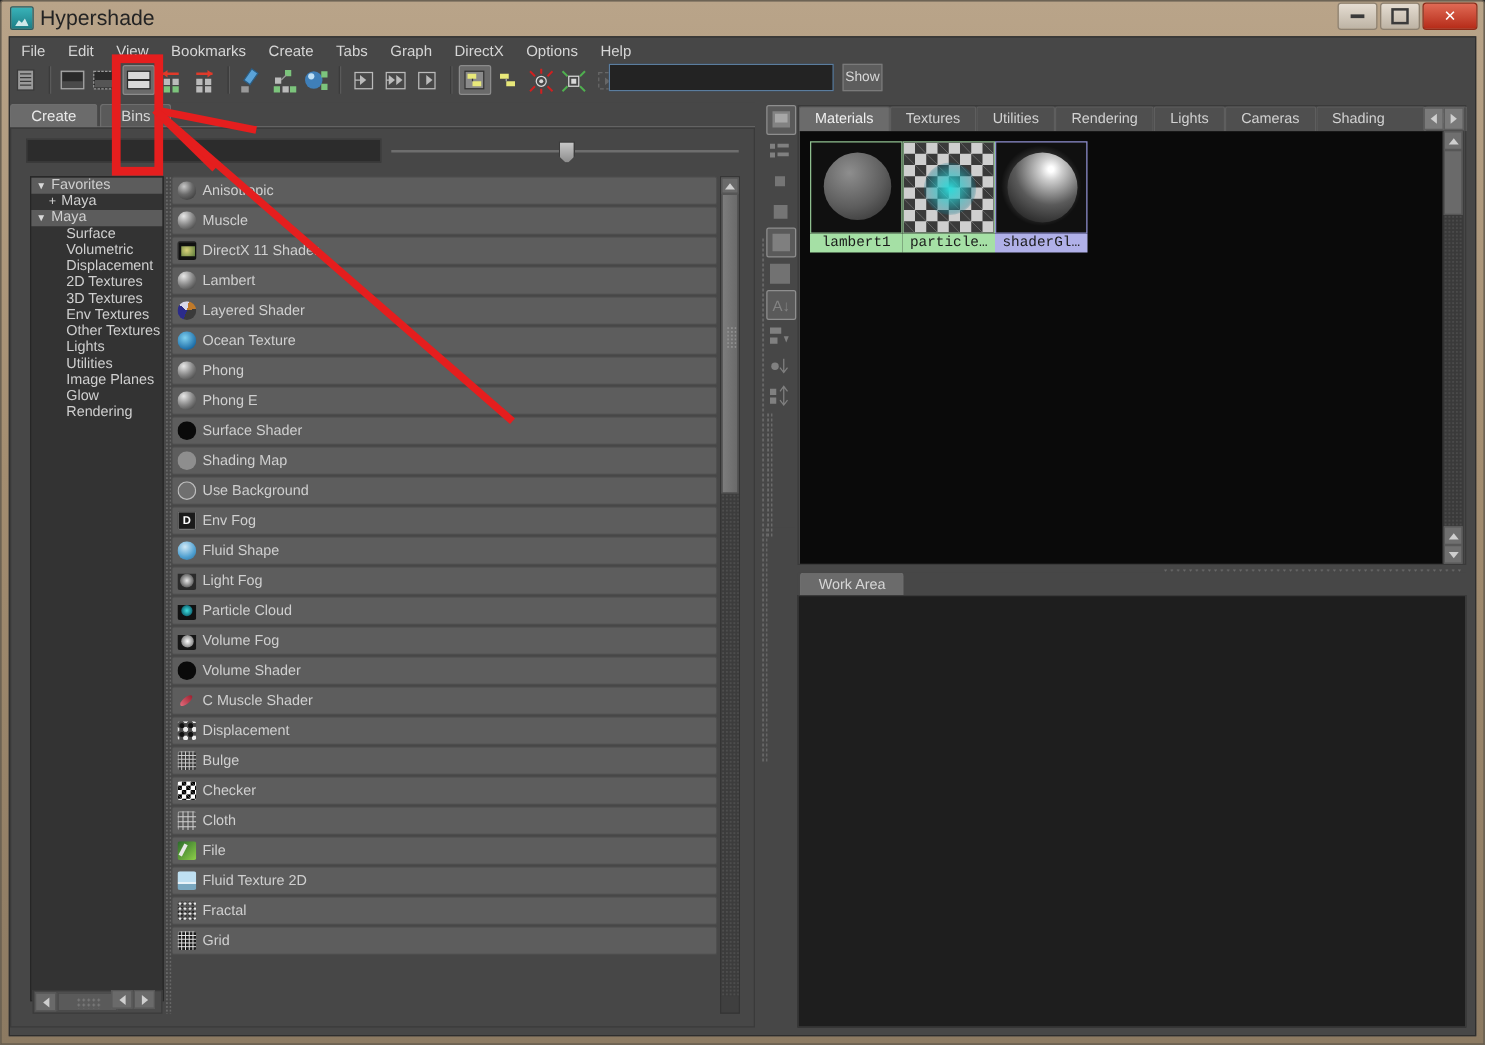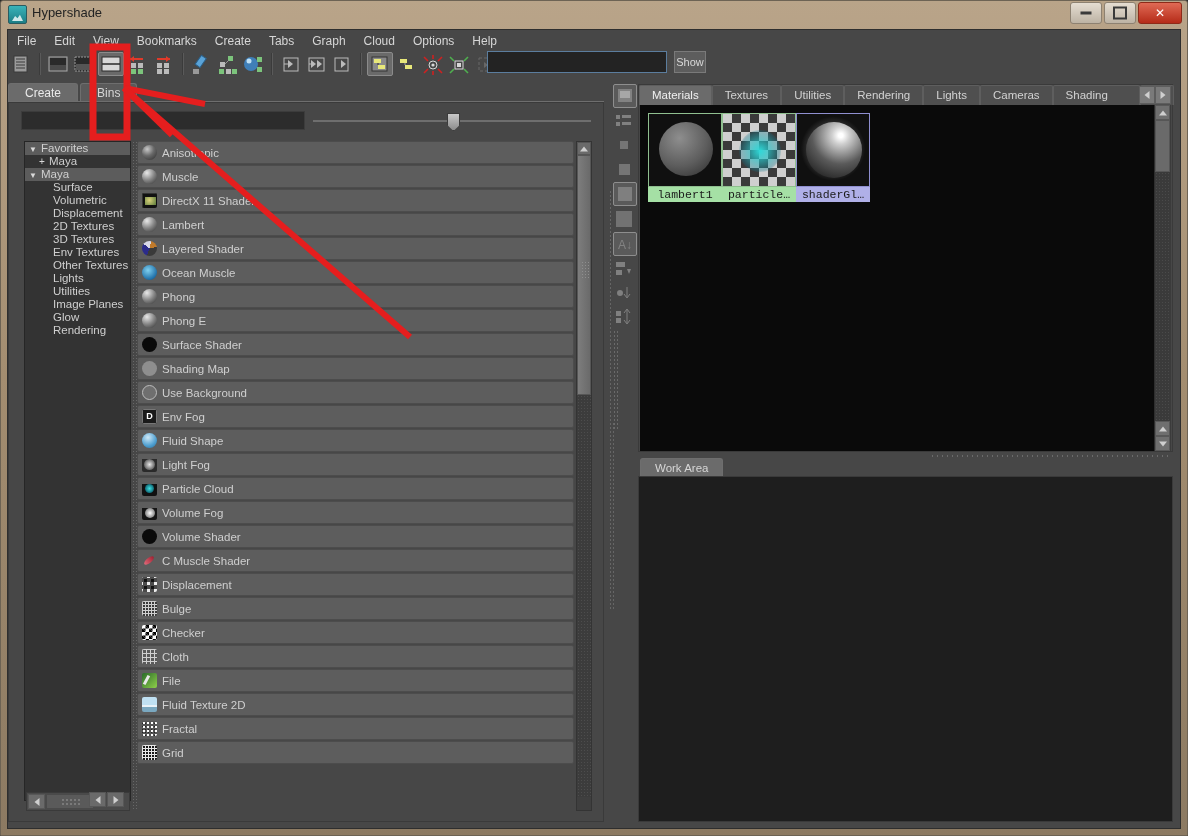--- a/index.html
+++ b/index.html
@@ -10,21 +10,21 @@
 
   
   .winframe{position:absolute;left:0;top:0;width:1188px;height:836px;
     background:linear-gradient(to bottom,#b9a489 0%,#a38d70 45%,#8c7a62 100%);
     border:1px solid #6d6354;box-sizing:border-box;border-radius:3px 3px 0 0;}
   .titlebar{position:absolute;left:0;top:0;width:1188px;height:28px;}
   .titleicon{position:absolute;left:8px;top:5px;width:17px;height:17px;
     background:linear-gradient(to bottom,#39b3b9,#1d7e86);border:1px solid #2a5b60;border-radius:2px;}
   .titleicon:after{content:"";position:absolute;left:3px;top:8px;width:11px;height:7px;
     background:#cfe9ea;clip-path:polygon(0 100%,28% 30%,50% 60%,72% 10%,100% 100%);}
-  .titletext{position:absolute;left:32px;top:5px;font-size:13px;color:#232323;}
+  .titletext{position:absolute;left:32px;top:5px;font-size:17px;color:#232323;}
   .wbtns{position:absolute;right:6px;top:2px;display:flex;gap:2px;}
   .wbtn{width:30px;height:20px;border:1px solid #8d8171;border-radius:3px;
     background:linear-gradient(to bottom,#e5ddd2,#bdb3a4);position:relative;}
   .wbtn.close{width:42px;background:linear-gradient(to bottom,#e06a55,#b52b18);border-color:#8e2a18;}
   .wbtn i{position:absolute;left:50%;top:50%;transform:translate(-50%,-50%);
     font-style:normal;font-size:11px;color:#2a2a2a;line-height:1;}
   .wbtn.close i{color:#fff;font-size:12px;font-weight:bold;}
   .mindash{display:block;width:11px;height:3px;background:#3a3a3a;}
   .maxsq{display:block;width:10px;height:9px;border:2px solid #3a3a3a;}
 
@@ -185,21 +185,21 @@
   <div class="client"></div>
 
   <div class="menubar">
     <div class="menuitem">File</div>
     <div class="menuitem">Edit</div>
     <div class="menuitem">View</div>
     <div class="menuitem">Bookmarks</div>
     <div class="menuitem">Create</div>
     <div class="menuitem">Tabs</div>
     <div class="menuitem">Graph</div>
-    <div class="menuitem">Cloud</div>
+    <div class="menuitem">DirectX</div>
     <div class="menuitem">Options</div>
     <div class="menuitem">Help</div>
   </div>
 
   <div class="toolbar">
     <div class="tbtn">
       <svg width="22" height="20">
           <rect x="4" y="2" width="13" height="16" fill="#9a9a9a" stroke="#3a3a3a"></rect>
           <g stroke="#3a3a3a" stroke-width="1">
             <line x1="6" y1="5" x2="15" y2="5"></line>
@@ -410,21 +410,21 @@
       <div class="srow">
         <span class="sico">
           <span style="display:block;width:15px;height:15px;border-radius:50%;background:conic-gradient(from 200deg,#2b2b8a 0 30%,#d8d8e8 30% 48%,#c07a2a 48% 66%,#3a3a3a 66%)"></span>
         </span>
         <span class="slbl">Layered Shader</span>
       </div>
       <div class="srow">
         <span class="sico">
           <span style="display:block;width:15px;height:15px;border-radius:50%;background:radial-gradient(circle at 40% 35%,#7fd0f0,#1f6fa8 70%,#10425f)"></span>
         </span>
-        <span class="slbl">Ocean Muscle</span>
+        <span class="slbl">Ocean Texture</span>
       </div>
       <div class="srow">
         <span class="sico">
           <span style="display:block;width:15px;height:15px;border-radius:50%;background:radial-gradient(circle at 33% 26%,#e8e8e8,#888 48%,#2e2e2e 100%)"></span>
         </span>
         <span class="slbl">Phong</span>
       </div>
       <div class="srow">
         <span class="sico">
           <span style="display:block;width:15px;height:15px;border-radius:50%;background:radial-gradient(circle at 33% 26%,#e8e8e8,#888 48%,#2e2e2e 100%)"></span>

